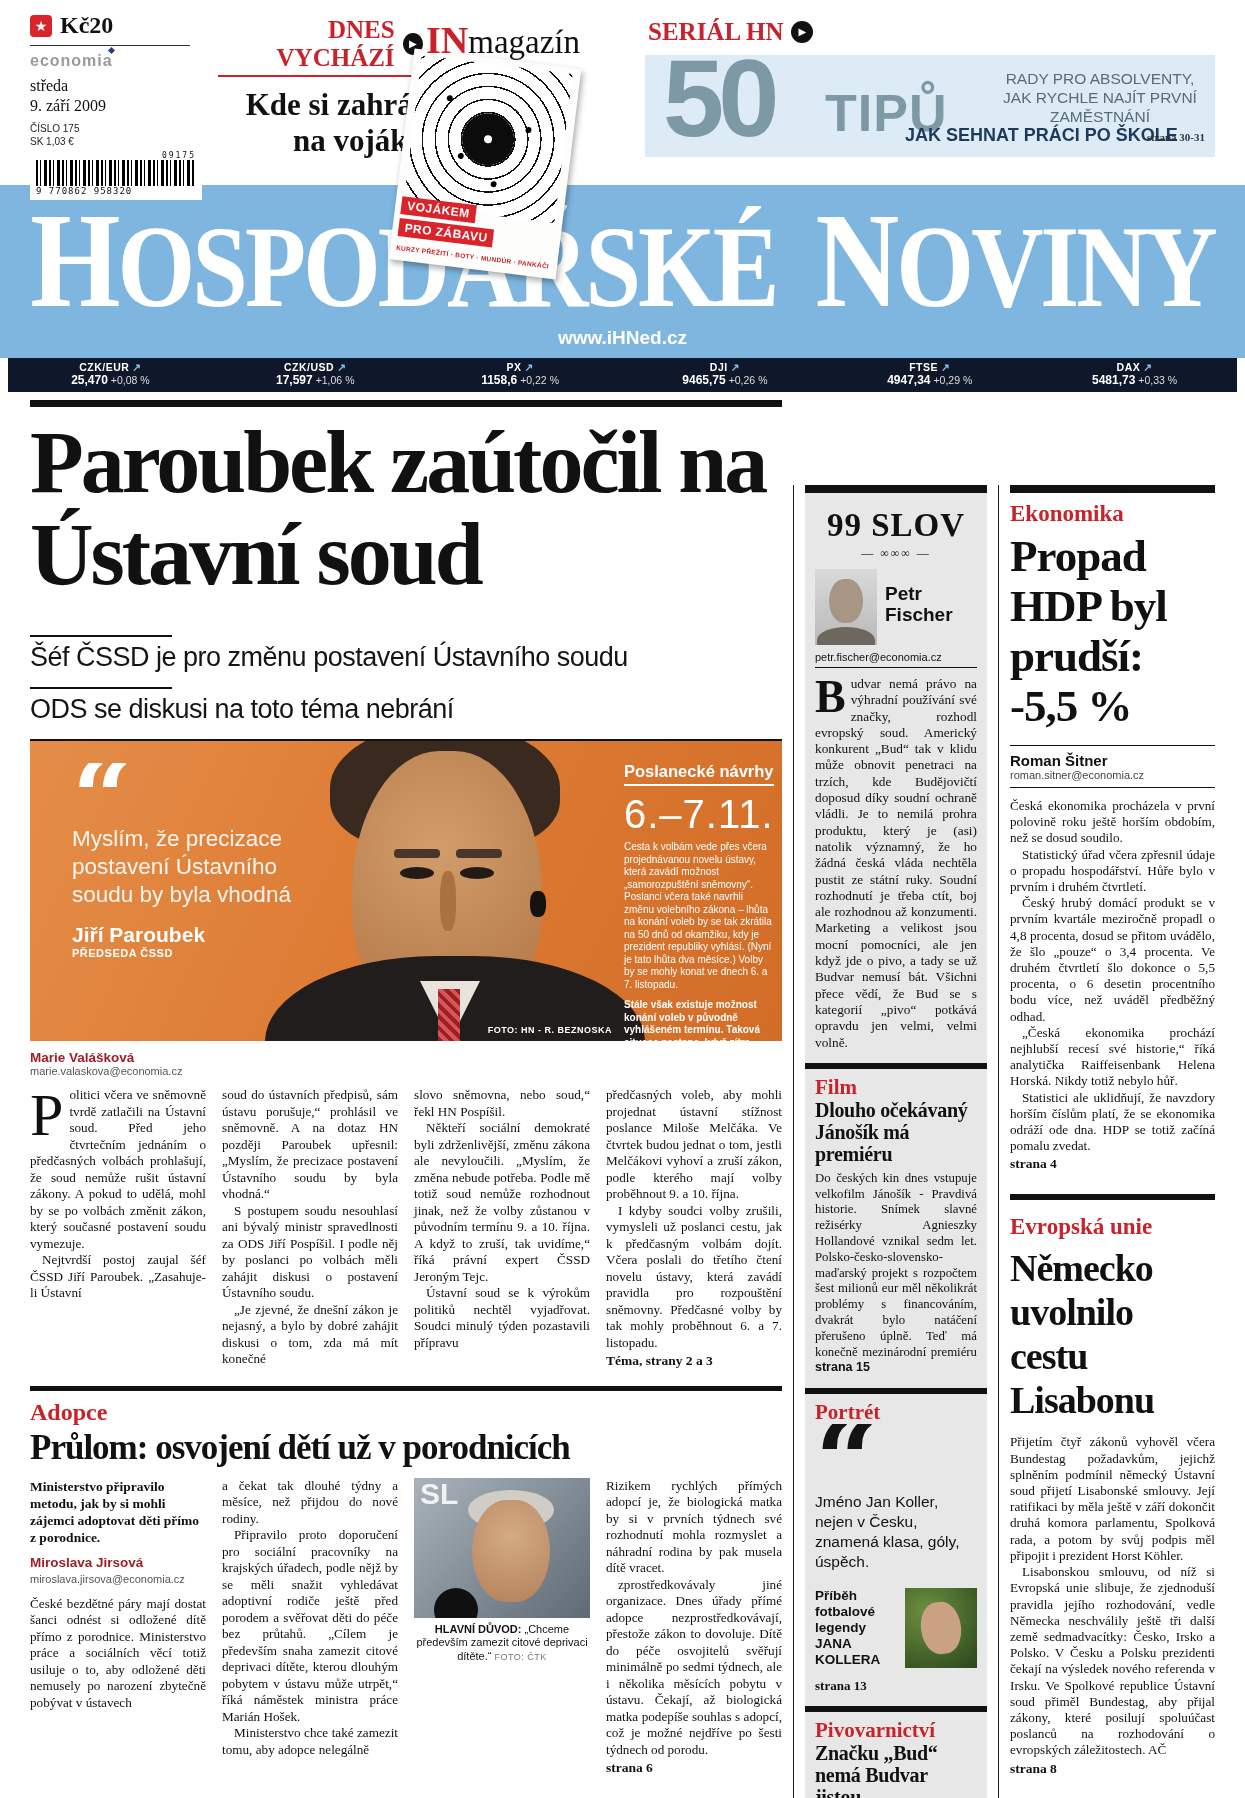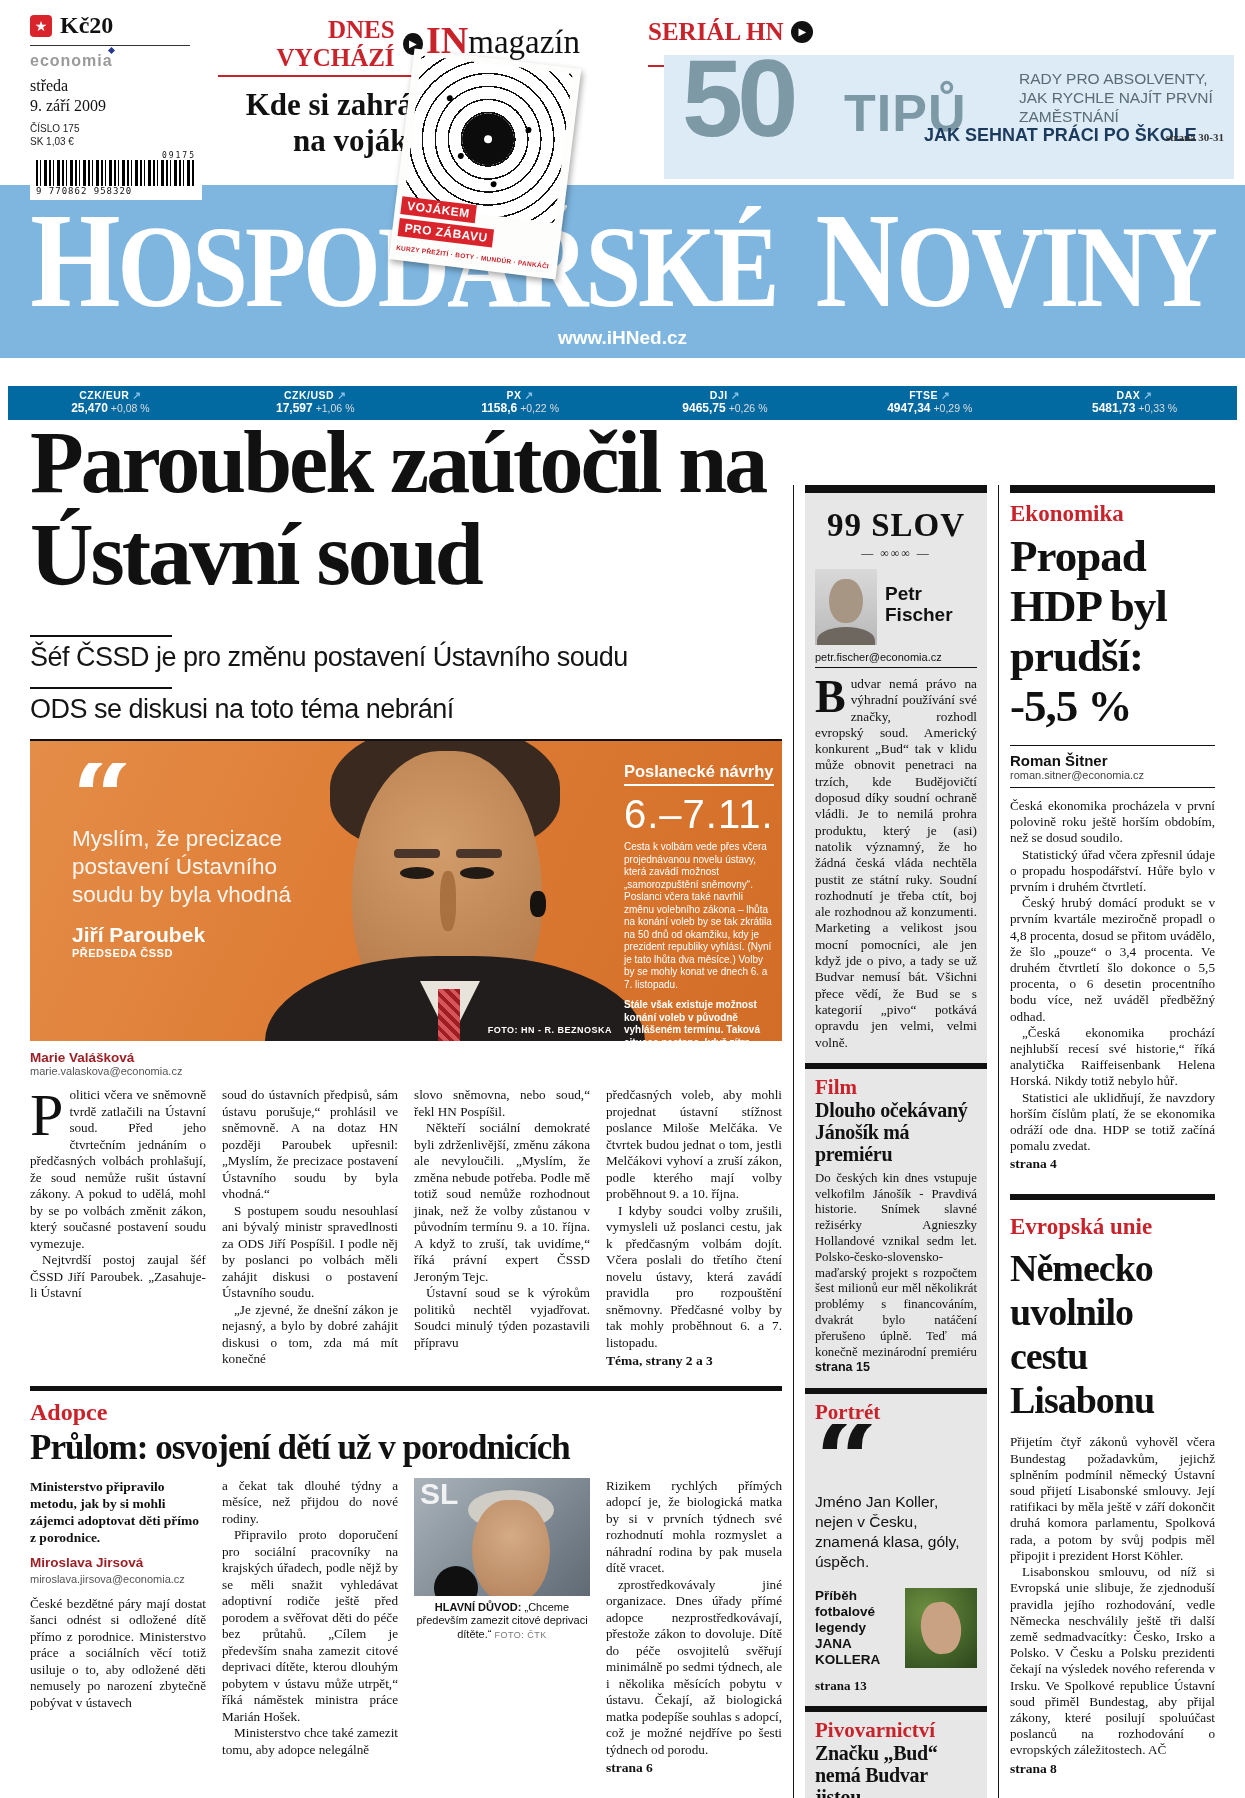--- a/index.html
+++ b/index.html
@@ -9,22 +9,22 @@
   
   .header{position:relative;height:392px;}
   .band{position:absolute;left:0;right:0;top:185px;height:173px;background:#7eb6e0;}
   .masthead{position:absolute;left:0;right:0;top:192px;text-align:center;color:#fff;
     font-family:"Liberation Serif",serif;font-weight:bold;font-size:100px;line-height:118px;
     letter-spacing:-3px;transform:scaleY(1.16);transform-origin:top center;white-space:nowrap;}
   .mword{display:inline-block;text-transform:uppercase;}
   .mword::first-letter{font-size:1.16em;}
   .mast-url{position:absolute;left:0;right:0;top:327px;text-align:center;color:#fff;
     font-family:"Liberation Sans",sans-serif;font-weight:bold;font-size:19px;}
-  .ticker{position:absolute;left:8px;right:8px;top:358px;height:34px;background:#0369a1;
-    display:flex;color:#fff;font-family:"Liberation Sans",sans-serif;margin-top:28px;}
+  .ticker{position:absolute;left:8px;right:8px;top:358px;height:34px;background:#0f172a;
+    display:flex;color:#fff;font-family:"Liberation Sans",sans-serif;}
   .tk{flex:1;text-align:center;padding-top:3px;}
   .tkl{font-size:10.5px;font-weight:bold;letter-spacing:.5px;}
   .tkl .arr{color:#85c0e8;margin-left:3px;font-weight:bold;}
   .tkv{font-size:10.5px;color:#ddd;}
   .tkv b{font-size:12px;color:#fff;}
   
   .priceblock{position:absolute;left:30px;top:12px;width:160px;font-family:"Liberation Serif",serif;}
   .pricerow{display:flex;align-items:center;border-bottom:1px solid #333;padding-bottom:6px;}
   .staricon{width:22px;height:22px;background:#d8242a;border-radius:4px;color:#fff;
     font-size:14px;line-height:22px;text-align:center;margin-right:8px;font-family:"DejaVu Sans",sans-serif;}
@@ -60,21 +60,21 @@
   .bull::after{content:"";position:absolute;left:22px;top:22px;width:8px;height:8px;background:#fff;border-radius:50%;}
   .hole{position:absolute;width:6px;height:6px;background:#000;border-radius:50%;}
   .maglabel{position:absolute;left:6px;background:#d8242a;color:#fff;font-family:"Liberation Sans",sans-serif;
     font-weight:bold;font-size:12px;padding:2px 6px;letter-spacing:.5px;}
   .magsub{position:absolute;left:6px;top:196px;color:#c8232b;font-family:"Liberation Sans",sans-serif;
     font-size:6.5px;font-weight:bold;letter-spacing:.3px;white-space:nowrap;}
   
   .serial{position:absolute;left:648px;top:18px;display:inline-flex;align-items:center;
     border-bottom:2px solid #c8232b;padding-bottom:19px;}
   .serial .kick{color:#c8232b;font-family:"Liberation Serif",serif;font-weight:bold;font-size:25px;}
-  .tipsbox{position:absolute;left:664px;top:55px;width:570px;height:124px;background:#dcebf5;}
+  .tipsbox{position:absolute;left:645px;top:55px;width:570px;height:102px;background:#dcebf5;text-align:center;}
   .tips-num{position:absolute;left:18px;top:-12px;font-family:"Liberation Sans",sans-serif;
     font-weight:bold;font-size:110px;line-height:110px;color:#7d99a6;letter-spacing:-6px;}
   .tips-word{position:absolute;left:180px;top:28px;font-family:"Liberation Sans",sans-serif;
     font-weight:bold;font-size:52px;color:#7d99a6;letter-spacing:1px;}
   .tips-lines{position:absolute;left:355px;top:14px;width:200px;font-family:"Liberation Sans",sans-serif;
     font-size:15.5px;line-height:19px;color:#5b6b74;text-transform:uppercase;}
   .tips-footer{position:absolute;left:260px;top:70px;font-family:"Liberation Sans",sans-serif;
     font-weight:bold;font-size:18px;color:#1c3a5c;}
   .tips-page{position:absolute;right:10px;top:76px;font-family:"Liberation Serif",serif;
     font-weight:bold;font-size:11px;color:#333;}
@@ -129,21 +129,21 @@
   .col p{margin:0;}
   .col p + p{text-indent:12px;}
   .dropP > div > p:first-child::first-letter{float:left;font-size:60px;line-height:50px;padding:3px 6px 0 0;}
   .pgref{font-family:"Liberation Sans",sans-serif;font-weight:bold;font-size:12.5px;}
   .tailref{display:block;font-weight:bold;font-size:13.5px;margin-top:2px;font-family:"Liberation Serif",serif;}
   
   .adopce{margin-top:16px;}
   .seclabel{font-family:"Liberation Serif",serif;font-weight:bold;font-size:24px;color:#c8232b;margin:8px 0 2px 0;}
   .adopce-headline{font-family:"Liberation Serif",serif;font-weight:bold;font-size:35px;letter-spacing:-1px;margin:2px 0 10px 0;}
   .intro{font-weight:bold;font-size:13.5px;line-height:17px;text-align:left;}
-  .aphoto{position:relative;height:118px;background:linear-gradient(135deg,#aab3ba,#7c8791 60%,#5f6a74);overflow:hidden;}
+  .aphoto{position:relative;height:140px;background:linear-gradient(135deg,#aab3ba,#7c8791 60%,#5f6a74);overflow:hidden;}
   .aphoto .sl{position:absolute;left:6px;top:8px;color:#fff;font-family:"Liberation Sans",sans-serif;
     font-weight:bold;font-size:30px;opacity:.85;}
   .ahead{position:absolute;left:58px;top:22px;width:78px;height:102px;
     background:radial-gradient(circle at 50% 35%,#d3ab84,#b3805b);border-radius:48%/55%;}
   .ahair{position:absolute;left:54px;top:12px;width:86px;height:40px;background:#cfcdc6;border-radius:50%;}
   .amic{position:absolute;left:20px;bottom:-14px;width:44px;height:44px;background:#101010;border-radius:50%;}
   .acap{font-family:"Liberation Sans",sans-serif;font-size:11px;line-height:13.5px;margin-top:5px;text-align:center;}
   .acap .lead-in{font-weight:bold;}
   .acap .credit{color:#777;font-size:9px;letter-spacing:.5px;}
   

